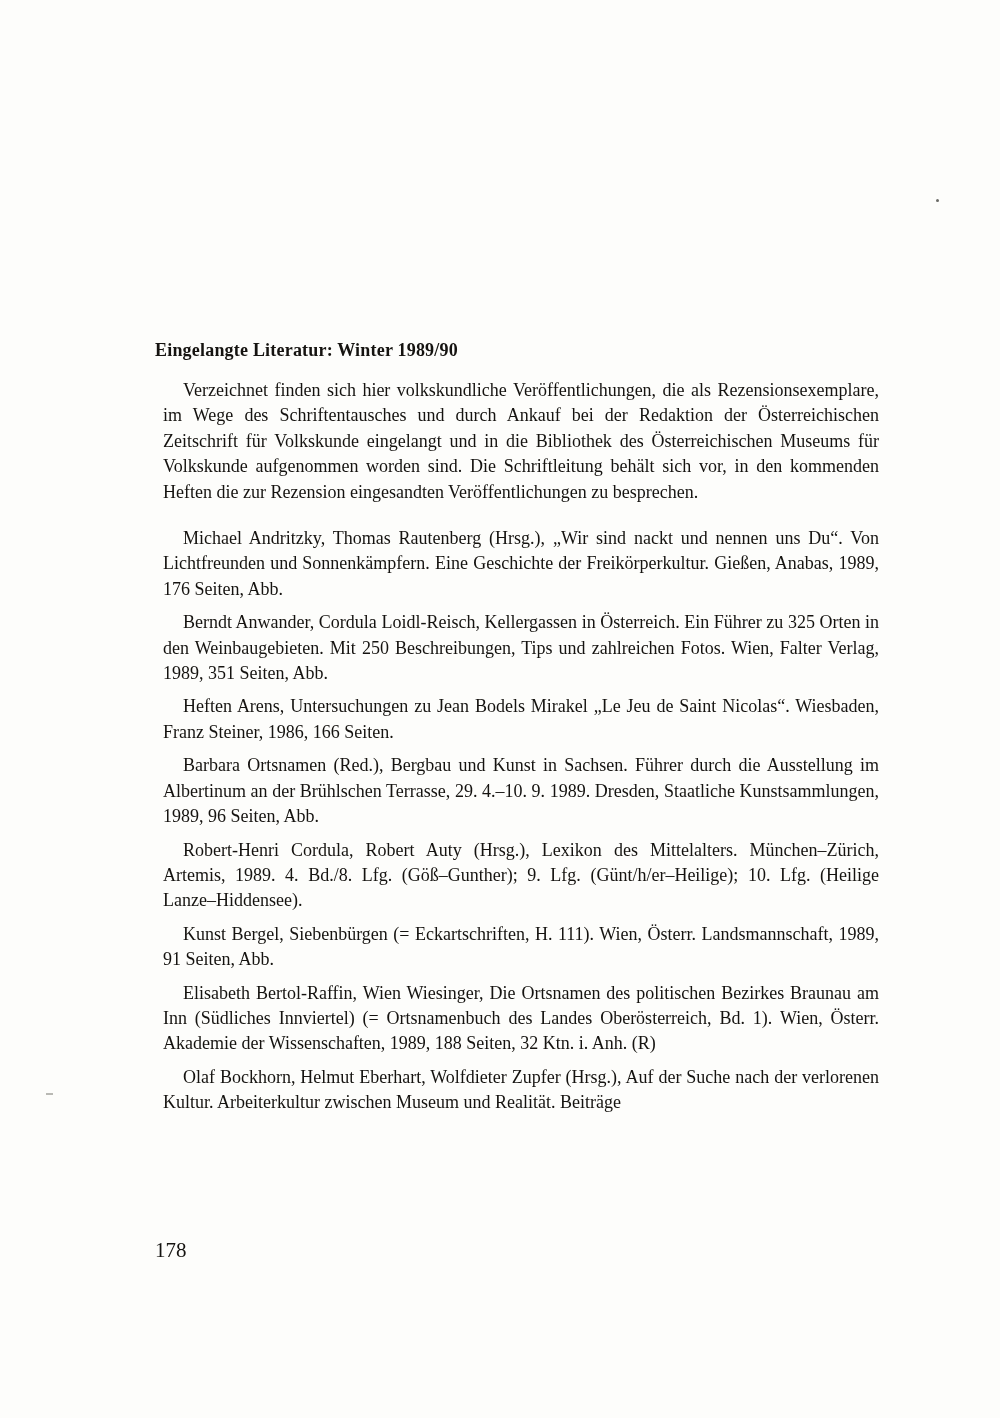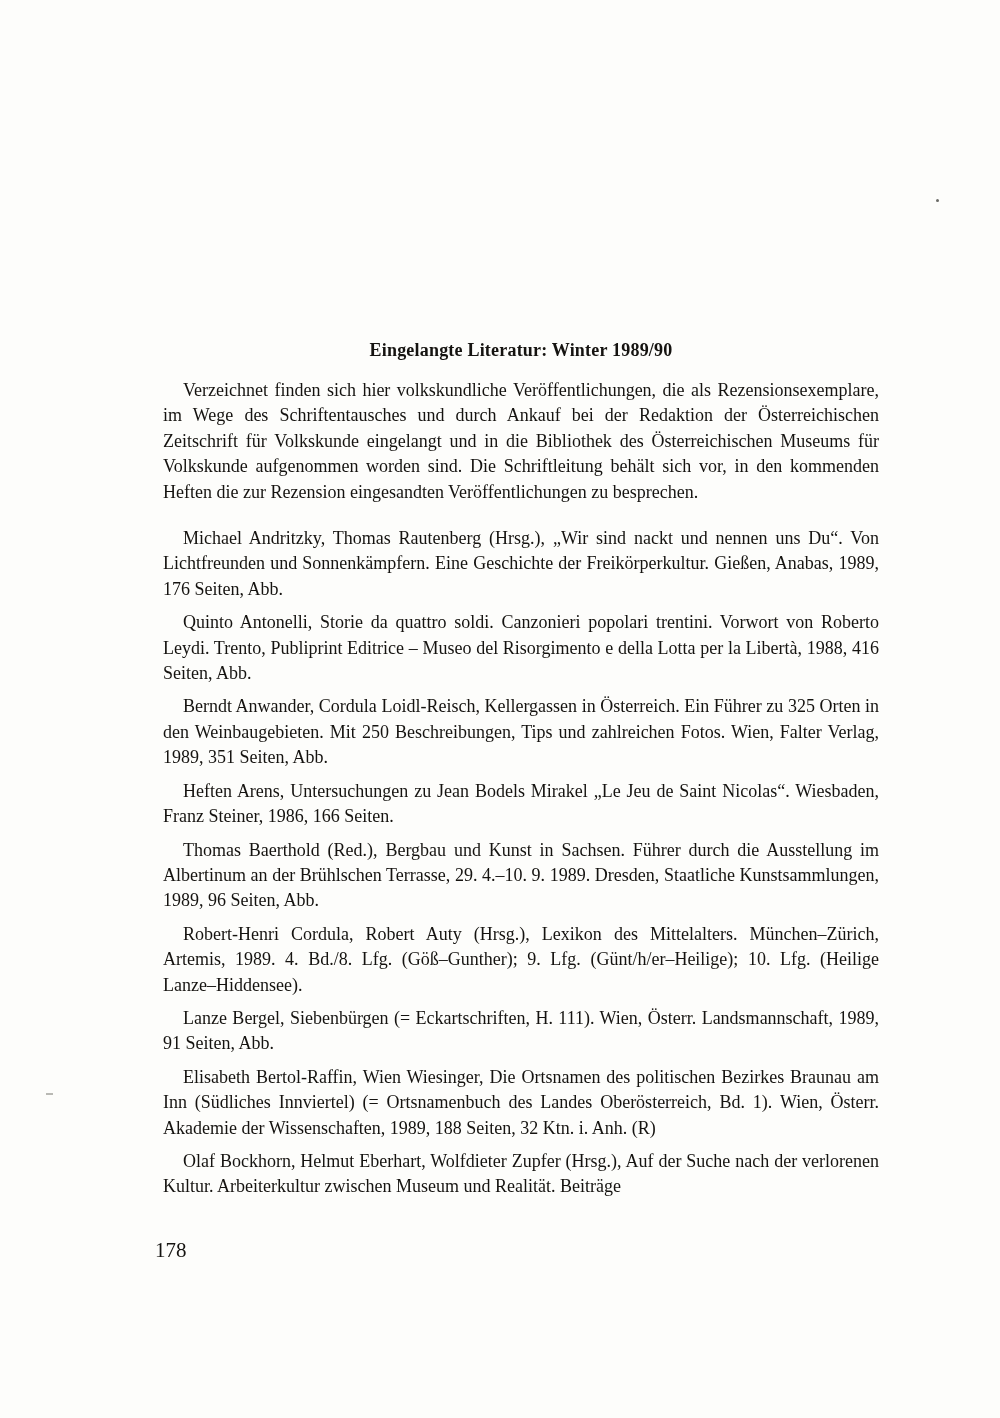--- a/index.html
+++ b/index.html
@@ -19,21 +19,21 @@
   }
   .content {
     position: absolute;
     left: 155px;
     top: 340px;
     width: 732px;
   }
   .doc-title {
     font-size: 18px;
     font-weight: bold;
-    text-align: center;
+    text-align: left;
     margin: 0 0 17px 0;
     letter-spacing: 0.2px;
   }
   p.body-par {
     font-size: 18px;
     line-height: 25.4px;
     text-align: justify;
     text-indent: 20px;
     margin: 8px;
     hyphens: auto;
@@ -86,47 +86,43 @@
 
     <p class="body-par intro">Verzeichnet finden sich hier volkskundliche Veröffentlichungen, die als Rezensionsexemplare, im Wege des Schriftentausches und durch Ankauf bei der Redaktion der Österreichischen Zeitschrift für Volkskunde eingelangt und in die Bibliothek des Österreichischen Museums für Volkskunde aufgenommen worden sind. Die Schriftleitung behält sich vor, in den kommenden Heften die zur Rezension eingesandten Veröffentlichungen zu besprechen.</p>
 
     <div class="entries">
 
       <p class="body-par entry">
         <span class="entry-authors">Michael Andritzky, Thomas Rautenberg (Hrsg.),</span>
         <span class="entry-text">„Wir sind nackt und nennen uns Du“. Von Lichtfreunden und Sonnenkämpfern. Eine Geschichte der Freikörperkultur. Gießen, Anabas, 1989, 176 Seiten, Abb.</span>
       </p>
 
-      <p class="body-par entry">
-        <span class="entry-authors">Quinto Antonelli,</span>
-        <span class="entry-text">Storie da quattro soldi. Canzonieri popolari trentini. Vorwort von Roberto Leydi. Trento, Publiprint Editrice – Museo del Risorgimento e della Lotta per la Libertà, 1988, 416 Seiten, Abb.</span>
-      </p>
 
       <p class="body-par entry">
         <span class="entry-authors">Berndt Anwander, Cordula Loidl-Reisch,</span>
         <span class="entry-text">Kellergassen in Österreich. Ein Führer zu 325 Orten in den Weinbaugebieten. Mit 250 Beschreibungen, Tips und zahlreichen Fotos. Wien, Falter Verlag, 1989, 351 Seiten, Abb.</span>
       </p>
 
       <p class="body-par entry">
         <span class="entry-authors">Heften Arens,</span>
         <span class="entry-text">Untersuchungen zu Jean Bodels Mirakel „Le Jeu de Saint Nicolas“. Wiesbaden, Franz Steiner, 1986, 166 Seiten.</span>
       </p>
 
       <p class="body-par entry">
-        <span class="entry-authors">Thomas Baerthold (Red.),</span>
+        <span class="entry-authors">Barbara Ortsnamen (Red.),</span>
         <span class="entry-text">Bergbau und Kunst in Sachsen. Führer durch die Ausstellung im Albertinum an der Brühlschen Terrasse, 29. 4.–10. 9. 1989. Dresden, Staatliche Kunstsammlungen, 1989, 96 Seiten, Abb.</span>
       </p>
 
       <p class="body-par entry">
         <span class="entry-authors">Robert-Henri Cordula, Robert Auty (Hrsg.),</span>
         <span class="entry-text">Lexikon des Mittelalters. München–Zürich, Artemis, 1989. 4. Bd./8. Lfg. (Göß–Gunther); 9. Lfg. (Günt/h/er–Heilige); 10. Lfg. (Heilige Lanze–Hiddensee).</span>
       </p>
 
       <p class="body-par entry">
-        <span class="entry-authors">Lanze Bergel,</span>
+        <span class="entry-authors">Kunst Bergel,</span>
         <span class="entry-text">Siebenbürgen (= Eckartschriften, H. 111). Wien, Österr. Landsmannschaft, 1989, 91 Seiten, Abb.</span>
       </p>
 
       <p class="body-par entry">
         <span class="entry-authors">Elisabeth Bertol-Raffin, Wien Wiesinger,</span>
         <span class="entry-text">Die Ortsnamen des politischen Bezirkes Braunau am Inn (Südliches Innviertel) (= Ortsnamenbuch des Landes Oberösterreich, Bd. 1). Wien, Österr. Akademie der Wissenschaften, 1989, 188 Seiten, 32 Ktn. i. Anh. (R)</span>
       </p>
 
       <p class="body-par entry">
         <span class="entry-authors">Olaf Bockhorn, Helmut Eberhart, Wolfdieter Zupfer (Hrsg.),</span>

